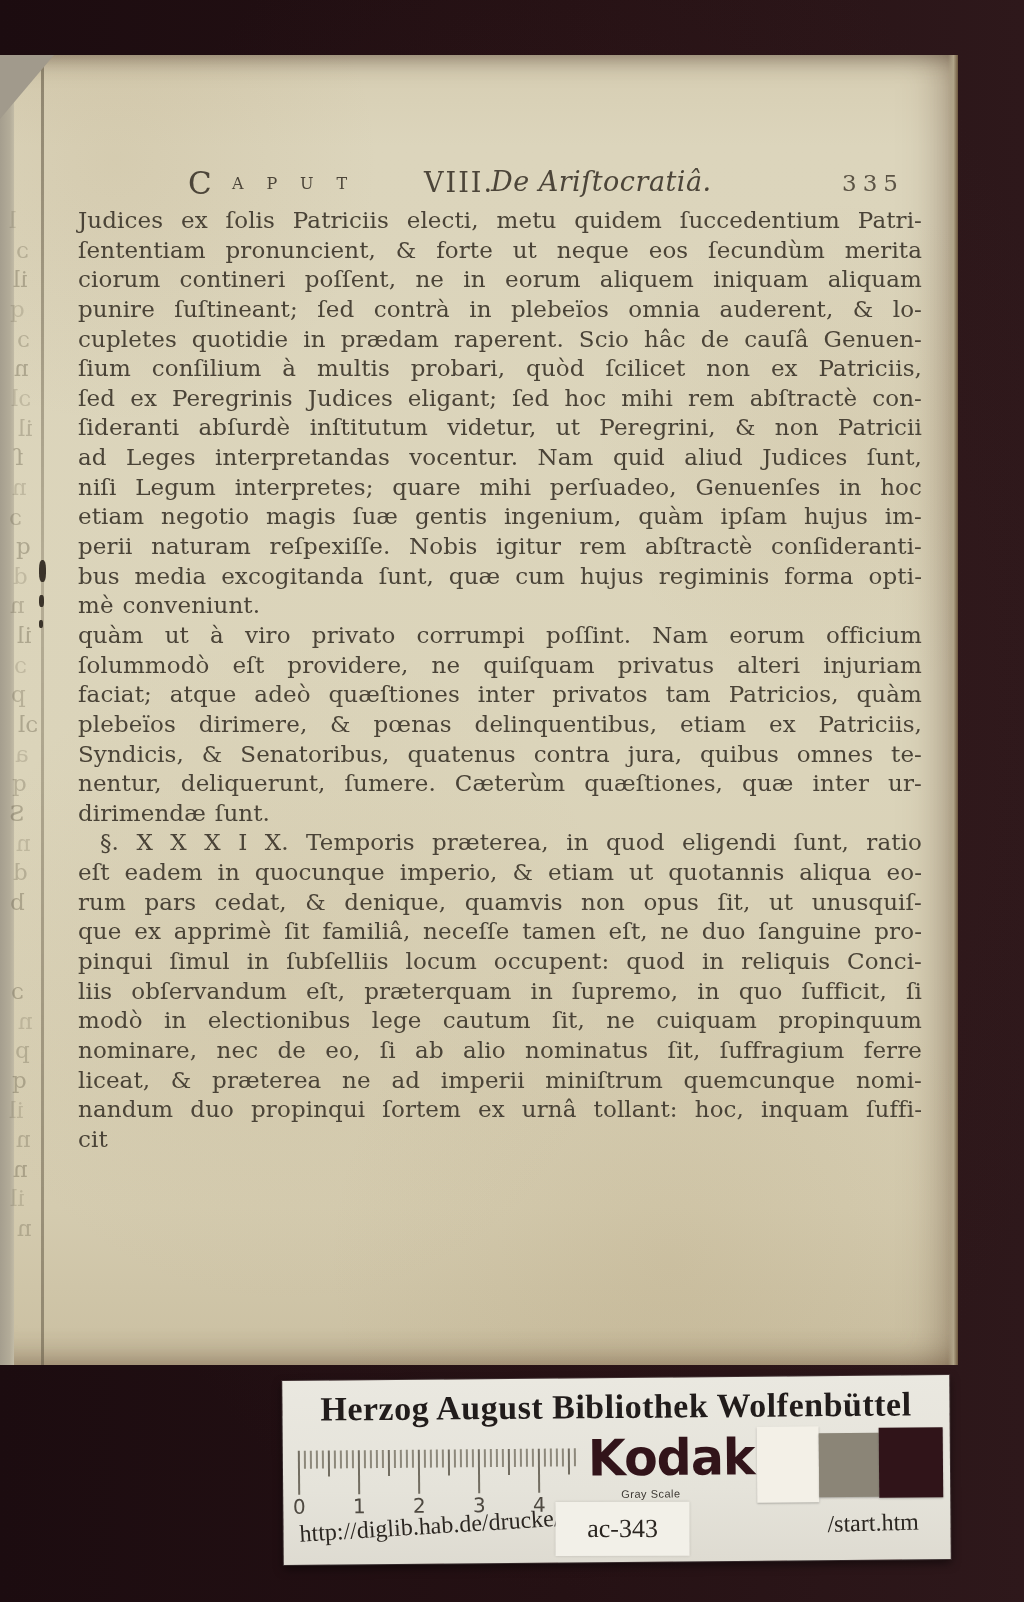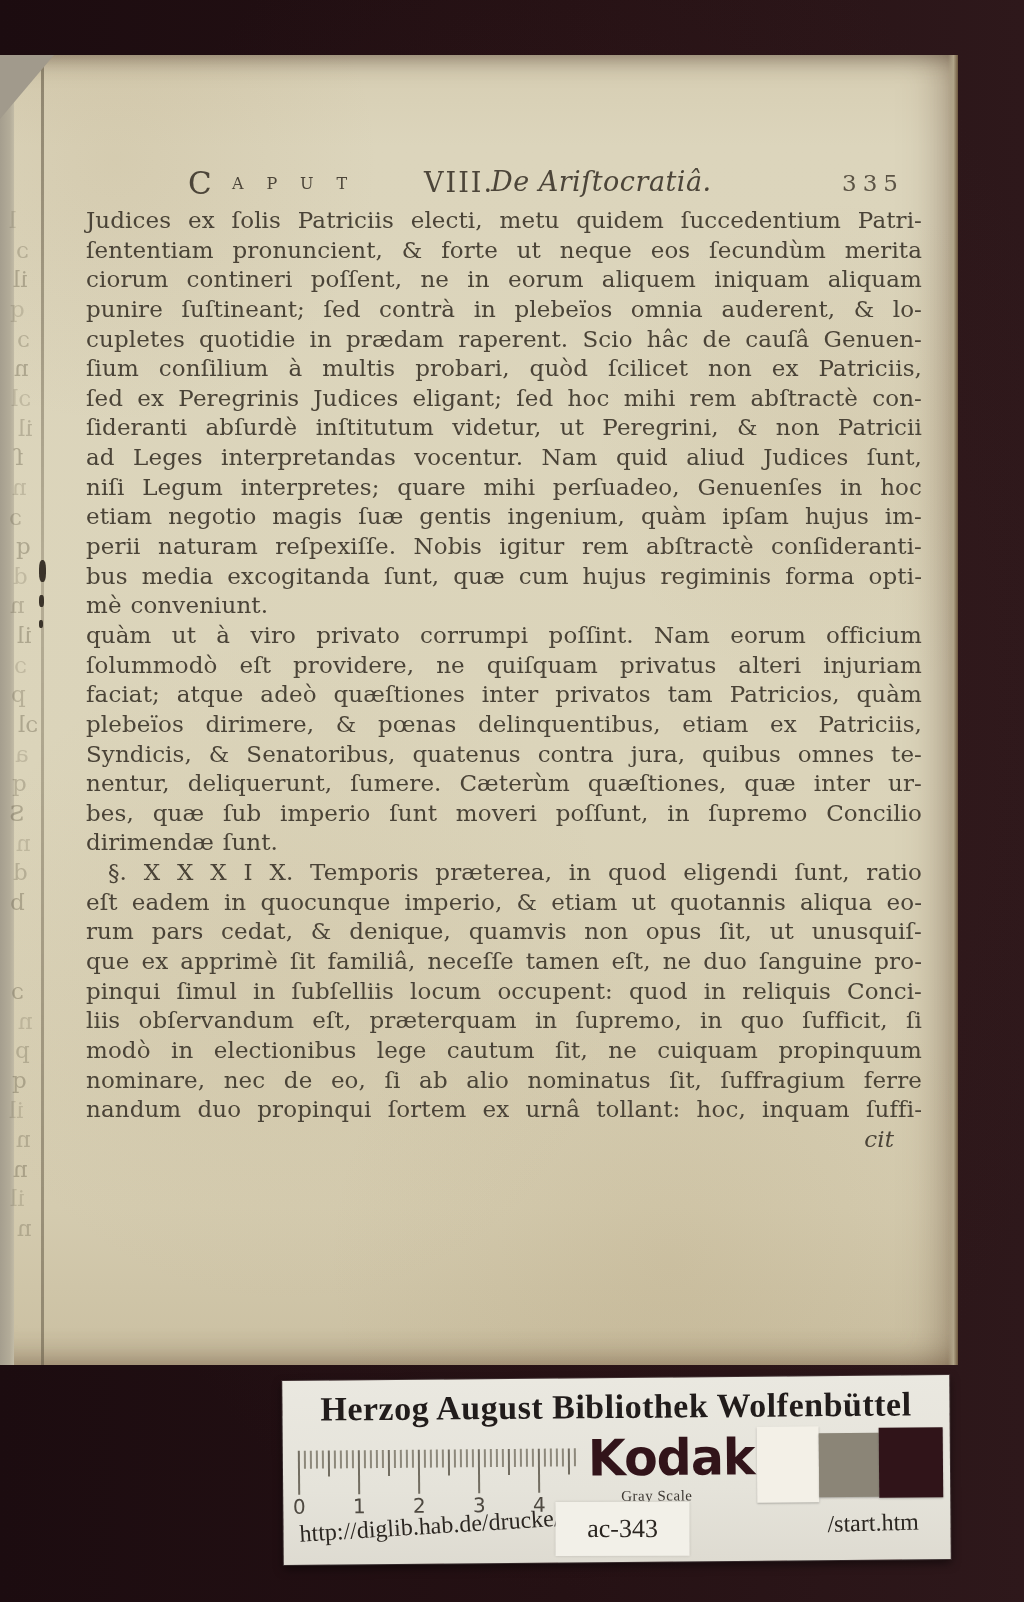--- a/index.html
+++ b/index.html
@@ -64,24 +64,24 @@
   .h-num { left:424px; top:8px;  font-size:27px; letter-spacing:2px; }
   .h-title{ left:491px; top:7px; font-size:27px; font-style:italic; letter-spacing:.5px; }
   .h-page{ left:842px; top:11px; font-size:23px; letter-spacing:6px; color:#5b5345; }
   
   .textblock{
     position:absolute; left:78px; top:151px; width:844px;
     color:#4a4337; font-size:23px; line-height:29.65px;
     word-spacing:1.5px; letter-spacing:.1px;
   }
   .line{ height:29.65px; white-space:normal; overflow:visible;
-         text-align:justify; text-align-last:justify;margin-left:8px; -moz-text-align-last:justify; }
+         text-align:justify; text-align-last:justify; -moz-text-align-last:justify; }
   .line.noj{ text-align:right; text-align-last:left; }
   .line.indent{ text-indent:22px; }
-  .catchword{ height:29.65px; text-align:right; padding-right:28px;font-style:italic; }
+  .catchword{ height:29.65px; text-align:left; padding-right:28px; }
   
   .label{
     position:absolute; left:283px; top:1378px; width:667px; height:184px;
     background:linear-gradient(180deg,#eae8e0,#e5e3da 60%,#dedbd1);
     transform:rotate(-0.5deg);
     box-shadow:0 0 0 1px rgba(255,255,255,.12), 0 4px 10px rgba(0,0,0,.5);
   }
   .inst{
     position:absolute; left:0; top:10px; width:100%; text-align:center;
     font-family:"Liberation Serif", serif; font-weight:bold; font-size:34px; color:#211c1b;
@@ -96,21 +96,21 @@
     position:absolute; top:44px; width:20px; text-align:center;
     font-family:"DejaVu Sans", sans-serif; font-size:20px; color:#4e4941;
   }
   .kodak{
     position:absolute; left:305px; top:52px;
     font-family:"DejaVu Sans", sans-serif; font-weight:bold; font-size:49px;
     letter-spacing:-1px; color:#32141a; transform:scaleY(1.02);
   }
   .grayscale{
     position:absolute; left:338px; top:110px;
-    font-family:Liberation Serif, serif; font-size:15px; color:#3d3833; letter-spacing:.5px;
+    font-family:Liberation Sans, sans-serif; font-size:11px; color:#3d3833; letter-spacing:.5px;
   }
   .patches{ position:absolute; left:472px; top:0; width:195px; height:130px; }
   .patch{ position:absolute; box-shadow:0 1px 2px rgba(0,0,0,.25); }
   .patch-0{ left:2px;   top:50px; width:62px; height:76px; }
   .patch-1{ left:64px;  top:57px; width:60px; height:64px; }
   .patch-2{ left:124px; top:52px; width:64px; height:70px; }
   .code-sticker{
     position:absolute; left:272px; top:124px; width:134px; height:54px;
     background:#f2f0e8; transform:rotate(.4deg);
     display:flex; align-items:center; justify-content:center;
@@ -198,30 +198,30 @@
           <div class="line">etiam negotio magis ſuæ gentis ingenium, quàm ipſam hujus im-</div>
           <div class="line">perii naturam reſpexiſſe. Nobis igitur rem abſtractè conſideranti-</div>
           <div class="line">bus media excogitanda ſunt, quæ cum hujus regiminis forma opti-</div>
           <div class="line noj">mè conveniunt.</div>
           <div class="line">quàm ut à viro privato corrumpi poſſint. Nam eorum officium</div>
           <div class="line">ſolummodò eſt providere, ne quiſquam privatus alteri injuriam</div>
           <div class="line">faciat; atque adeò quæſtiones inter privatos tam Patricios, quàm</div>
           <div class="line">plebeïos dirimere, &amp; pœnas delinquentibus, etiam ex Patriciis,</div>
           <div class="line">Syndicis, &amp; Senatoribus, quatenus contra jura, quibus omnes te-</div>
           <div class="line">nentur, deliquerunt, ſumere. Cæterùm quæſtiones, quæ inter ur-</div>
-          <div class="line">bes, quæ ſub imperio ſunt moveri poſſunt, in ſupremo Concilio</div>
           <div class="line noj">dirimendæ ſunt.</div>
           <div class="line indent">§. X X X I X. Temporis præterea, in quod eligendi ſunt, ratio</div>
           <div class="line">eſt eadem in quocunque imperio, &amp; etiam ut quotannis aliqua eo-</div>
           <div class="line">rum pars cedat, &amp; denique, quamvis non opus ſit, ut unusquiſ-</div>
           <div class="line">que ex apprimè ſit familiâ, neceſſe tamen eſt, ne duo ſanguine pro-</div>
           <div class="line">pinqui ſimul in ſubſelliis locum occupent: quod in reliquis Conci-</div>
           <div class="line">liis obſervandum eſt, præterquam in ſupremo, in quo ſufficit, ſi</div>
           <div class="line">modò in electionibus lege cautum ſit, ne cuiquam propinquum</div>
           <div class="line">nominare, nec de eo, ſi ab alio nominatus ſit, ſuffragium ferre</div>
+          <div class="line">liceat, &amp; præterea ne ad imperii miniſtrum quemcunque nomi-</div>
           <div class="line">nandum duo propinqui ſortem ex urnâ tollant: hoc, inquam ſuffi-</div>
         </div>
       <div class="catchword">cit</div>
     </div>
   </div>
 
   <div class="corner-tri"></div>
 
   <div class="label">
     <div class="inst">Herzog August Bibliothek Wolfenbüttel</div>

